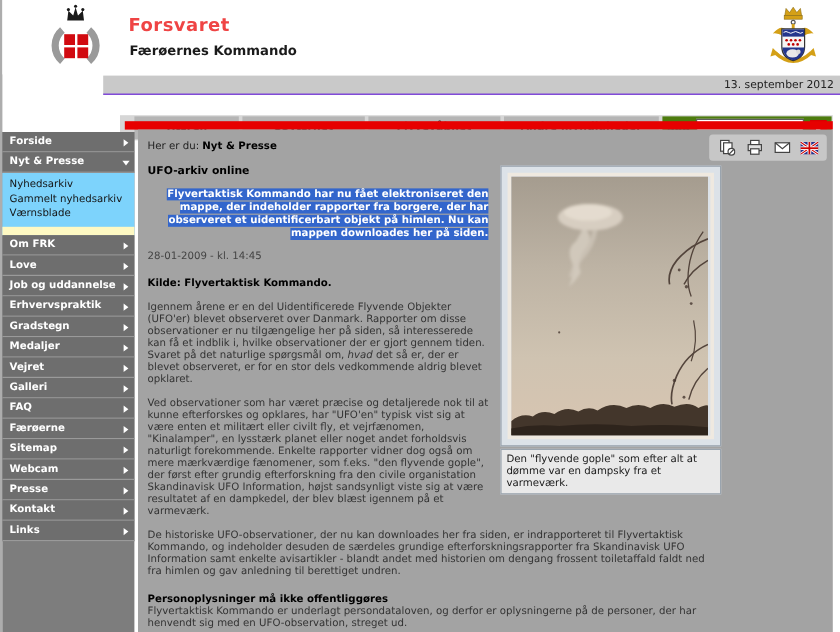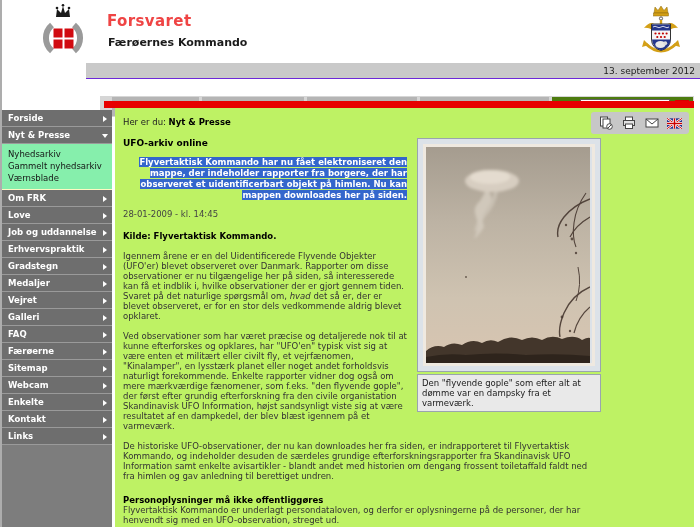--- a/index.html
+++ b/index.html
@@ -33,25 +33,25 @@
   .redbar{position:absolute;left:104px;top:101px;width:590px;height:7px;background:#e70000;}
 
   
   .sidebar{position:absolute;left:2px;top:110px;width:110px;height:512px;background:#7d7d7d;}
   .sb-item{height:17px;background:#6e6e6e;border-bottom:1px solid #9a9a9a;color:#fff;font-weight:bold;
     font-size:8.5px;line-height:17px;padding:0 6px;box-sizing:border-box;position:relative;cursor:pointer;}
   .sb-arrow{position:absolute;right:5px;top:6px;width:0;height:0;
     border-left:4px solid #fff;border-top:3px solid transparent;border-bottom:3px solid transparent;}
   .sb-arrow.down{border-left:3px solid transparent;border-right:3px solid transparent;
     border-top:4px solid #fff;border-bottom:none;top:7px;right:4px;}
-  .sb-sub{background:#86efac;border-bottom:1px solid #fef9c3;padding:4px 0 5px;}
+  .sb-sub{background:#7dd3fc;border-bottom:7px solid #fef9c3;padding:4px 0 5px;}
   .sb-sub-item{font-size:8.5px;color:#141414;line-height:12px;padding:0 6px;cursor:pointer;}
 
   
-  .main{position:absolute;left:115px;top:108px;width:579px;height:419px;background:#bef264;}
+  .main{position:absolute;left:115px;top:108px;width:579px;height:419px;background:#a3a3a3;}
   .breadcrumb{position:absolute;left:8px;top:9px;font-size:8.5px;color:#222;}
   .breadcrumb b{color:#000;}
   .tools{position:absolute;right:5px;top:4px;width:92px;height:22px;background:#c7c7c7;border-radius:3px;
     display:flex;align-items:center;justify-content:space-around;padding:0 3px;}
   .tool{width:15px;height:14px;display:flex;align-items:center;justify-content:center;cursor:pointer;}
 
   .article{position:absolute;left:8px;top:30px;width:478px;font-size:8.5px;line-height:10px;color:#333;}
   .title{font-weight:bold;font-size:9px;color:#000;margin:0 0 9px;}
   .lead{font-weight:bold;font-size:8.5px;line-height:11px;margin:0 0 8px;text-align:right;}
   .lead .sel{background:#3366cc;color:#fff;}
@@ -149,21 +149,21 @@
   <div class="sb-item"><span>Job og uddannelse</span><span class="sb-arrow"></span></div>
   <div class="sb-item"><span>Erhvervspraktik</span><span class="sb-arrow"></span></div>
   <div class="sb-item"><span>Gradstegn</span><span class="sb-arrow"></span></div>
   <div class="sb-item"><span>Medaljer</span><span class="sb-arrow"></span></div>
   <div class="sb-item"><span>Vejret</span><span class="sb-arrow"></span></div>
   <div class="sb-item"><span>Galleri</span><span class="sb-arrow"></span></div>
   <div class="sb-item"><span>FAQ</span><span class="sb-arrow"></span></div>
   <div class="sb-item"><span>Færøerne</span><span class="sb-arrow"></span></div>
   <div class="sb-item"><span>Sitemap</span><span class="sb-arrow"></span></div>
   <div class="sb-item"><span>Webcam</span><span class="sb-arrow"></span></div>
-  <div class="sb-item"><span>Enkelte</span><span class="sb-arrow"></span></div>
+  <div class="sb-item"><span>Presse</span><span class="sb-arrow"></span></div>
   <div class="sb-item"><span>Kontakt</span><span class="sb-arrow"></span></div>
   <div class="sb-item"><span>Links</span><span class="sb-arrow"></span></div>
 </div>
 
 <div class="main">
 
   <div class="breadcrumb">
     <span>Her er du:</span>
     <b>Nyt &amp; Presse</b>
   </div>

